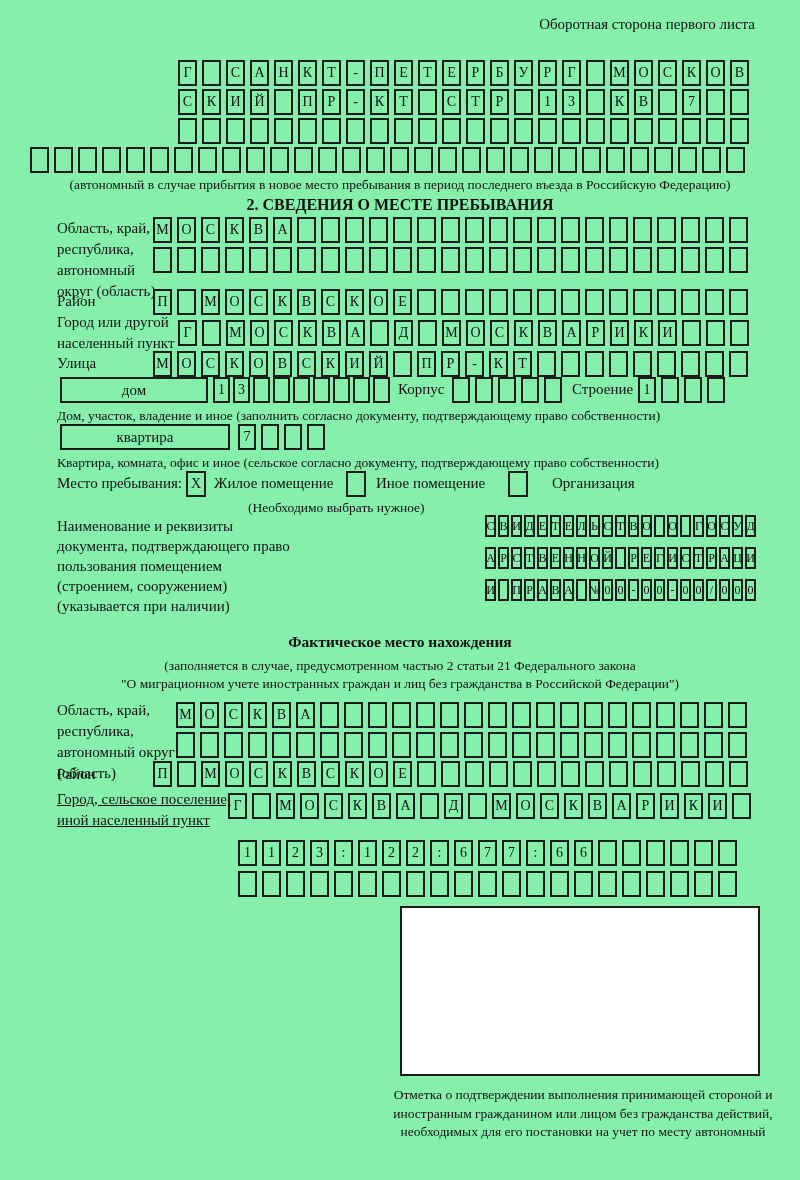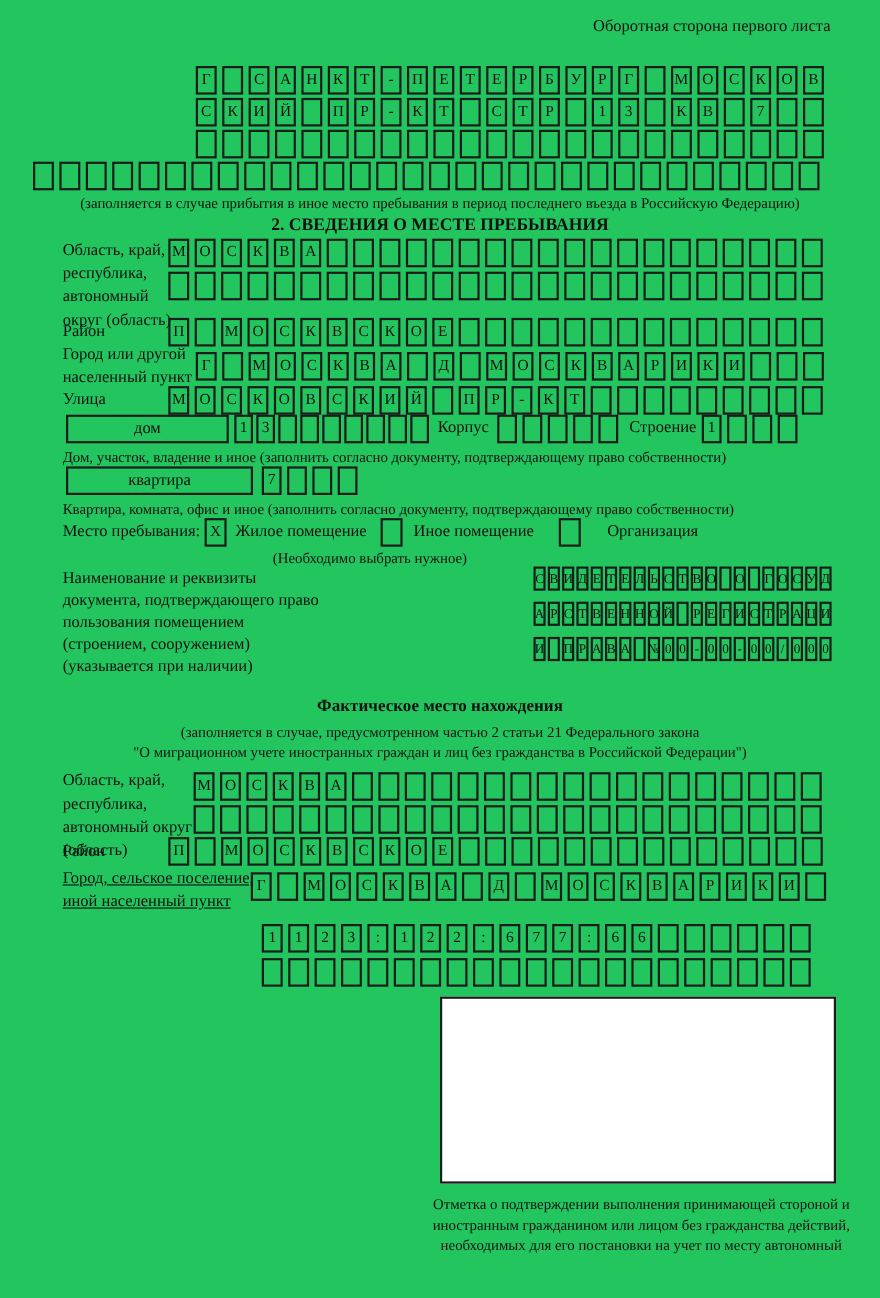--- a/index.html
+++ b/index.html
@@ -1,16 +1,16 @@
 <!DOCTYPE html>
 <html><head>
 <meta charset="utf-8">
 <style>
   html,body{margin:0;padding:0;background:#fff;}
-  #page{position:relative;width:800px;height:1180px;background:#22c55e;overflow:hidden;
+  #page{position:relative;width:800px;height:1180px;background:#86efac;overflow:hidden;
         font-family:"Liberation Serif","DejaVu Serif",serif;color:#111;}
   .txt{position:absolute;font-size:15px;white-space:nowrap;}
   .lbl{position:absolute;font-size:15px;line-height:21px;}
   .note{position:absolute;left:0;right:0;text-align:center;font-size:13.5px;}
   .note-l{position:absolute;font-size:13.5px;white-space:nowrap;}
   .h{position:absolute;left:0;right:0;text-align:center;font-weight:bold;}
   .grid{position:absolute;display:flex;gap:5px;}
   .cell{width:19px;height:26px;border:2px solid #1c1c1c;box-sizing:border-box;
         display:flex;align-items:center;justify-content:center;font-size:14px;}
   .grid.small{gap:2px;}
@@ -137,21 +137,21 @@
       <div class="cell"></div>
       <div class="cell"></div>
       <div class="cell"></div>
       <div class="cell"></div>
       <div class="cell"></div>
       <div class="cell"></div>
       <div class="cell"></div>
       <div class="cell"></div>
       <div class="cell"></div>
     </div>
-  <div class="note" style="top:177px;">(заполняется в случае прибытия в иное место пребывания в период последнего въезда в Российскую Федерацию)</div>
+  <div class="note" style="top:177px;">(автономный в случае прибытия в новое место пребывания в период последнего въезда в Российскую Федерацию)</div>
 
   <div class="h" style="top:196px;font-size:16px;">2. СВЕДЕНИЯ О МЕСТЕ ПРЕБЫВАНИЯ</div>
 
   <div class="lbl" style="left:57px;top:218px;width:112px;">Область, край, республика, автономный округ (область)</div>
   <div class="grid" style="left:153px;top:217px;">
       <div class="cell">М</div>
       <div class="cell">О</div>
       <div class="cell">С</div>
       <div class="cell">К</div>
       <div class="cell">В</div>
@@ -319,21 +319,21 @@
     </div>
   <div class="note-l" style="left:57px;top:408px;">Дом, участок, владение и иное (заполнить согласно документу, подтверждающему право собственности)</div>
 
   <div class="wbox" style="left:60px;top:424px;width:170px;">квартира</div>
   <div class="grid med" style="left:238px;top:424px;">
       <div class="cell">7</div>
       <div class="cell"></div>
       <div class="cell"></div>
       <div class="cell"></div>
     </div>
-  <div class="note-l" style="left:57px;top:455px;">Квартира, комната, офис и иное (заполнить согласно документу, подтверждающему право собственности)</div>
+  <div class="note-l" style="left:57px;top:455px;">Квартира, комната, офис и иное (сельское согласно документу, подтверждающему право собственности)</div>
 
   <div class="txt" style="left:57px;top:475px;">Место пребывания:</div>
   <div class="cbox" style="left:186px;top:471px;">X</div>
   <div class="txt" style="left:214px;top:475px;">Жилое помещение</div>
   <div class="cbox" style="left:346px;top:471px;"></div>
   <div class="txt" style="left:376px;top:475px;">Иное помещение</div>
   <div class="cbox" style="left:508px;top:471px;"></div>
   <div class="txt" style="left:552px;top:475px;">Организация</div>
   <div class="note-l" style="left:248px;top:500px;">(Необходимо выбрать нужное)</div>
 

